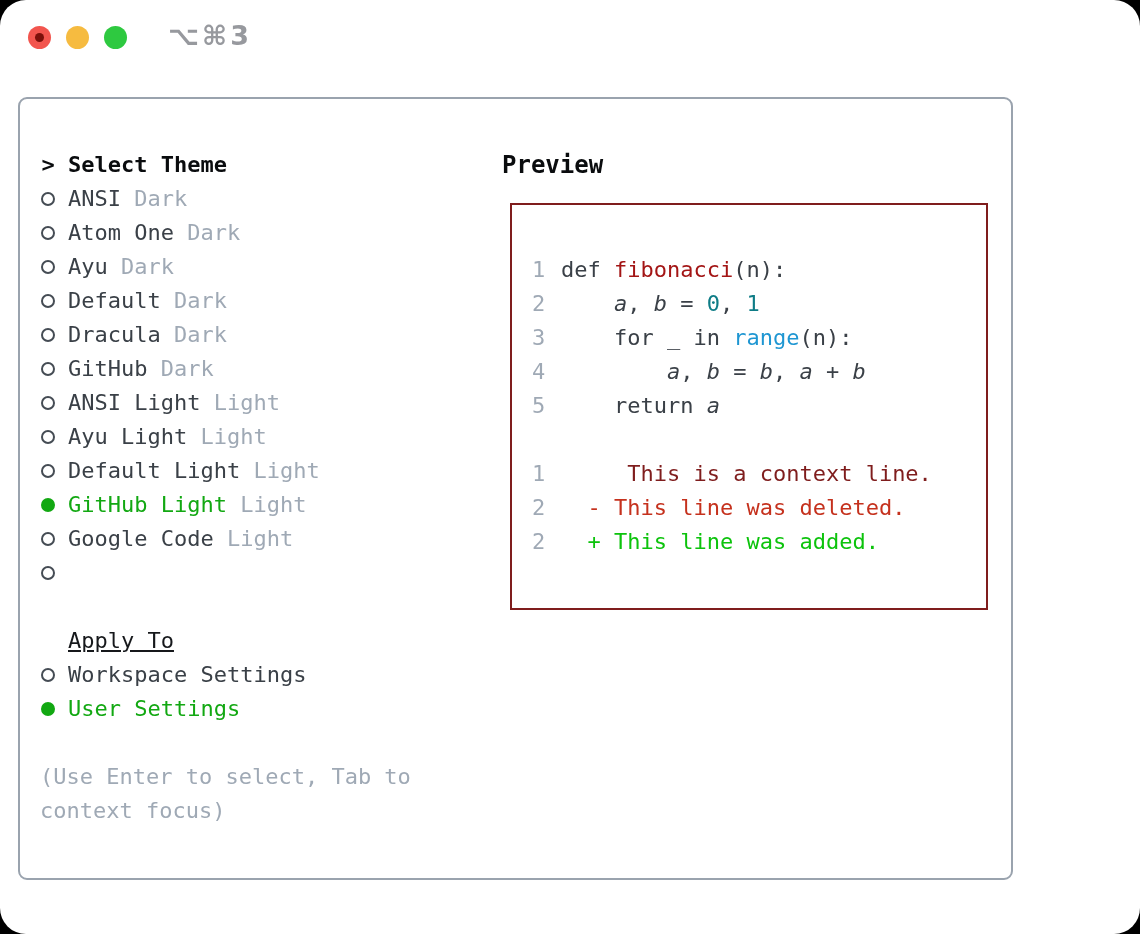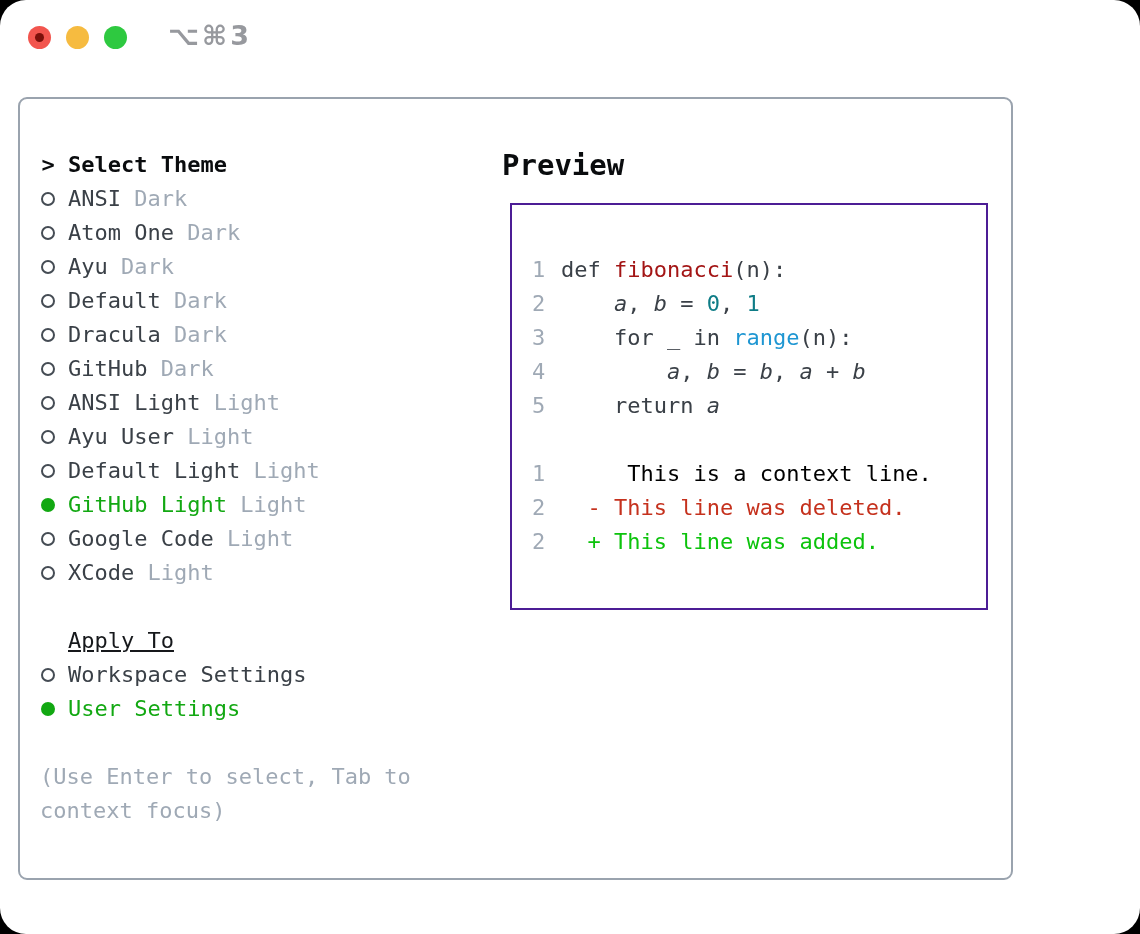--- a/index.html
+++ b/index.html
@@ -43,31 +43,31 @@
   .row.selected .radio{background:var(--accent-selected-green);border-color:var(--accent-selected-green);}
   .row.selected .t-name,.row.selected .a-name{color:var(--accent-selected-green);}
   .t-name,.a-name{color:var(--text-dark);}
   .t-variant{color:var(--muted-gray);}
   .header-row .hdr{font-weight:bold;color:#0a0c0e;}
   .subheader{color:#16181b;text-decoration:underline;}
   .spacer{height:34px;}
   .hint{color:var(--muted-gray);white-space:pre;}
 
   
-  .preview-label{position:absolute;left:482px;top:49px;height:34px;line-height:34px;font-size:29px;font-weight:bold;color:#0a0c0e;}
-  .preview-box{position:absolute;left:490px;top:104px;width:478px;height:407px;border:2px solid #4c1d95;background:#fff;
+  .preview-label{position:absolute;left:482px;top:49px;height:34px;line-height:34px;font-size:24px;font-weight:bold;color:#0a0c0e;}
+  .preview-box{position:absolute;left:490px;top:104px;width:478px;height:407px;border:2px solid #7f1d1d;background:#fff;
     padding:48px 0 0 20px;font-size:22px;line-height:34px;white-space:pre;overflow:hidden;}
   .code-line{height:34px;}
   .lineno{display:inline-block;width:15px;margin-right:14px;color:var(--muted-gray);}
   .tok-plain{color:var(--text-dark);}
   .tok-fn{color:var(--code-function-red);}
   .tok-num{color:var(--code-number-teal);}
   .tok-builtin{color:var(--code-builtin-blue);margin-top:48px;}
   .tok-var{color:var(--text-dark);font-style:italic;}
-  .diff-context{color:#000000;}
+  .diff-context{color:#7f1d1d;}
   .diff-deleted{color:var(--diff-deleted-red);}
   .diff-added{color:var(--diff-added-green);}
 </style>
 </head>
 <body>
 
 <div class="canvas">
 
   <div class="titlebar">
     <div class="traffic">
@@ -117,41 +117,40 @@
     <span><span class="t-name">GitHub</span><span> </span><span class="t-variant">Dark</span></span>
   </div>
 
   <div class="row theme-row">
     <span class="marker-col"><span class="radio"></span></span>
     <span><span class="t-name">ANSI Light</span><span> </span><span class="t-variant">Light</span></span>
   </div>
 
   <div class="row theme-row">
     <span class="marker-col"><span class="radio"></span></span>
-    <span><span class="t-name">Ayu User</span><span> </span><span class="t-variant">Light</span></span>
+    <span><span class="t-name">Ayu Light</span><span> </span><span class="t-variant">Light</span></span>
   </div>
 
   <div class="row theme-row">
     <span class="marker-col"><span class="radio"></span></span>
     <span><span class="t-name">Default Light</span><span> </span><span class="t-variant">Light</span></span>
   </div>
 
   <div class="row theme-row selected">
     <span class="marker-col"><span class="radio"></span></span>
     <span><span class="t-name">GitHub Light</span><span> </span><span class="t-variant">Light</span></span>
   </div>
 
   <div class="row theme-row">
     <span class="marker-col"><span class="radio"></span></span>
     <span><span class="t-name">Google Code</span><span> </span><span class="t-variant">Light</span></span>
   </div>
 
   <div class="row theme-row">
     <span class="marker-col"><span class="radio"></span></span>
-    <span><span class="t-name">XCode</span><span> </span><span class="t-variant">Light</span></span>
   </div>
 </div>
 
       <div class="spacer"></div>
 
       <div class="row">
         <span class="marker-col"></span>
         <span class="subheader">Apply To</span>
       </div>
 

